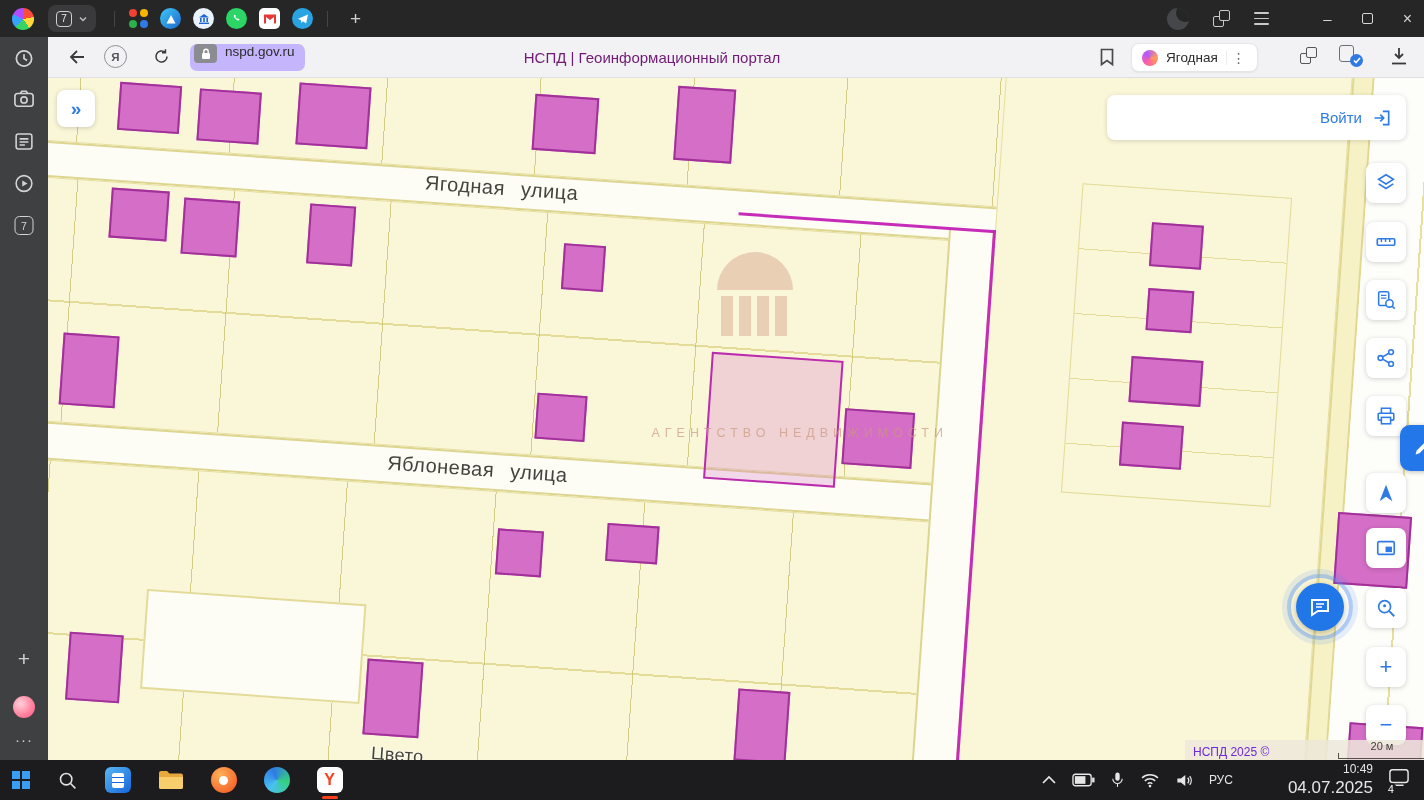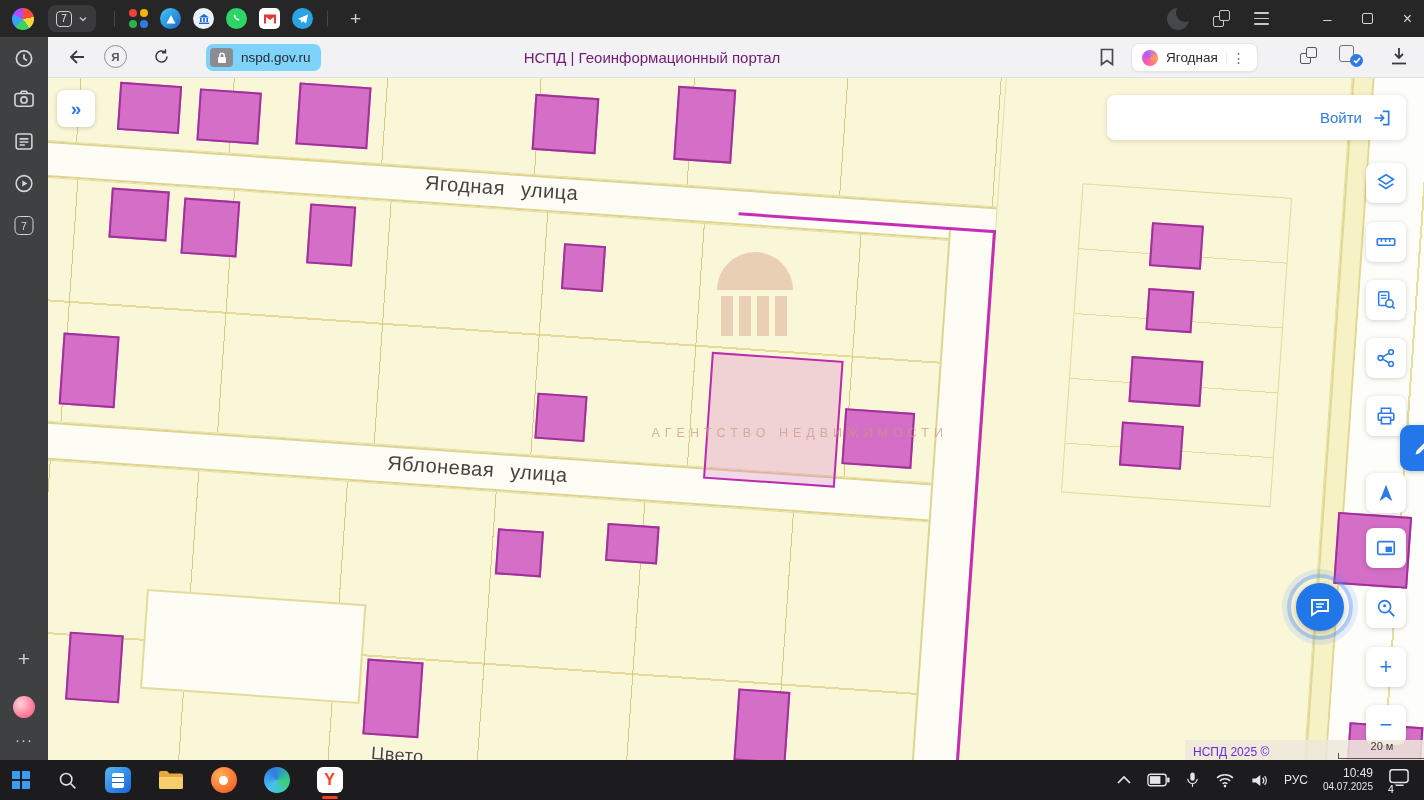--- a/index.html
+++ b/index.html
@@ -33,21 +33,21 @@
   .winctl{display:flex;align-items:center;gap:30px;margin-left:30px;color:#d6d6d6;}
   .winctl .mini{font-size:15px;line-height:1;}
   .winctl .maxi{width:11px;height:11px;border:1.6px solid #d6d6d6;border-radius:2px;}
   .winctl .clo{font-size:16px;line-height:1;}
   .chev{color:#bdbdbd;}
 
   
   .toolbar{position:absolute;left:48px;top:37px;width:1376px;height:41px;background:#f2f2f4;border-bottom:1px solid #e0e0e2;}
   .toolbar>*{position:absolute;}
   .yacirc{left:56px;top:8px;width:23px;height:23px;border:1.6px solid #909094;border-radius:50%;color:#55555a;font-size:11.5px;font-weight:700;display:flex;align-items:center;justify-content:center;}
-  .urlchip{left:158px;top:7px;height:27px;display:flex;align-items:center;background:#7dd3fc;border-radius:7px;padding:0 10px 0 4px;gap:8px;}
+  .urlchip{left:142px;top:7px;height:27px;display:flex;align-items:flex-start;background:#c4b5fd;border-radius:7px;padding:0 10px 0 4px;gap:8px;}
   .lockbadge{width:23px;height:19px;background:#8a8c92;border-radius:4px;display:flex;align-items:center;justify-content:center;}
   .urltext{font-size:13.5px;color:#2b2b2b;}
   .ptitle{left:304px;top:0;width:600px;height:41px;display:flex;align-items:center;justify-content:center;font-size:15px;color:#701a75;}
   .askpill{left:1083px;top:6px;height:29px;background:#fff;border:1px solid #e5e5e7;border-radius:8px;display:flex;align-items:center;gap:8px;padding:0 6px 0 10px;box-shadow:0 1px 2px rgba(0,0,0,.06);}
   .spark{width:16px;height:16px;border-radius:50%;background:conic-gradient(from 210deg,#ff5da2,#b15bff,#ff9d5c,#ff5da2);}
   .asktxt{font-size:13.5px;color:#2b2b2b;}
   .askdots{color:#6a6a6e;font-size:14px;padding:0 5px;border-left:1px solid #ececee;line-height:1;}
   .syncico{left:1291px;top:8px;width:24px;height:22px;}
   .syncico .doc{position:absolute;left:0;top:0;width:15px;height:17px;border:1.8px solid #6f7076;border-radius:3px;}
   .syncico .chk{position:absolute;right:0;bottom:0;width:13px;height:13px;border-radius:50%;background:#2f7ae4;display:flex;align-items:center;justify-content:center;}
@@ -106,21 +106,21 @@
   .app-orange{background:radial-gradient(circle at 35% 30%,#ffb057,#f4511e);border-radius:50%;}
   .app-orange i{width:9px;height:9px;border-radius:50%;background:#fff;display:block;}
   .app-edge{border-radius:50%;background:conic-gradient(from 220deg,#49c1f2,#2f7ae4,#35d07f,#49c1f2);}
   .app-ya{background:#fff;}
   .app-ya span{color:#fc3f1d;font-weight:700;font-size:16px;}
   .ya-active{position:relative;}
   .ya-active::after{content:"";position:absolute;left:5px;bottom:-6px;width:16px;height:3px;border-radius:2px;background:#fc3f1d;}
   .tr{margin-left:auto;display:flex;align-items:center;gap:15px;color:#e6e6e6;}
   .clockblk{text-align:right;line-height:1.25;}
   .t-time{font-size:12px;}
-  .t-date{font-size:10px;}
+  .t-date{font-size:17px;margin-left:40px;}
   .lang{font-size:12px;}
   .notif{position:relative;width:24px;height:24px;}
   .notif .cnt{position:absolute;left:-3px;bottom:-3px;font-size:10.5px;color:#fff;background:#1c1c1e;border-radius:50%;padding:0 3px;}
 </style>
 </head>
 <body>
 
 <div class="screen">
 
   <div class="tabbar">

